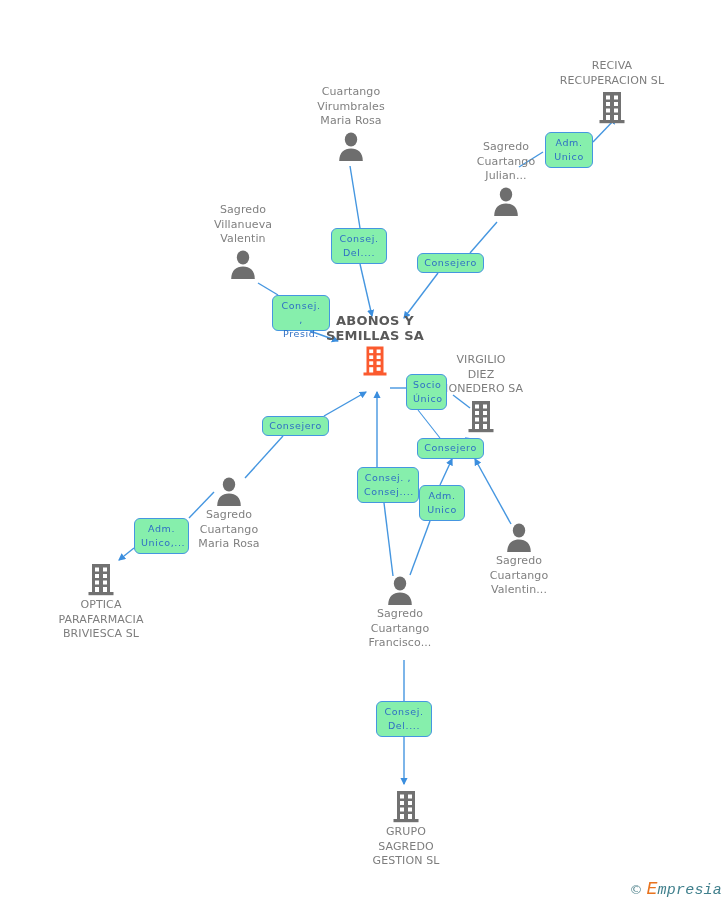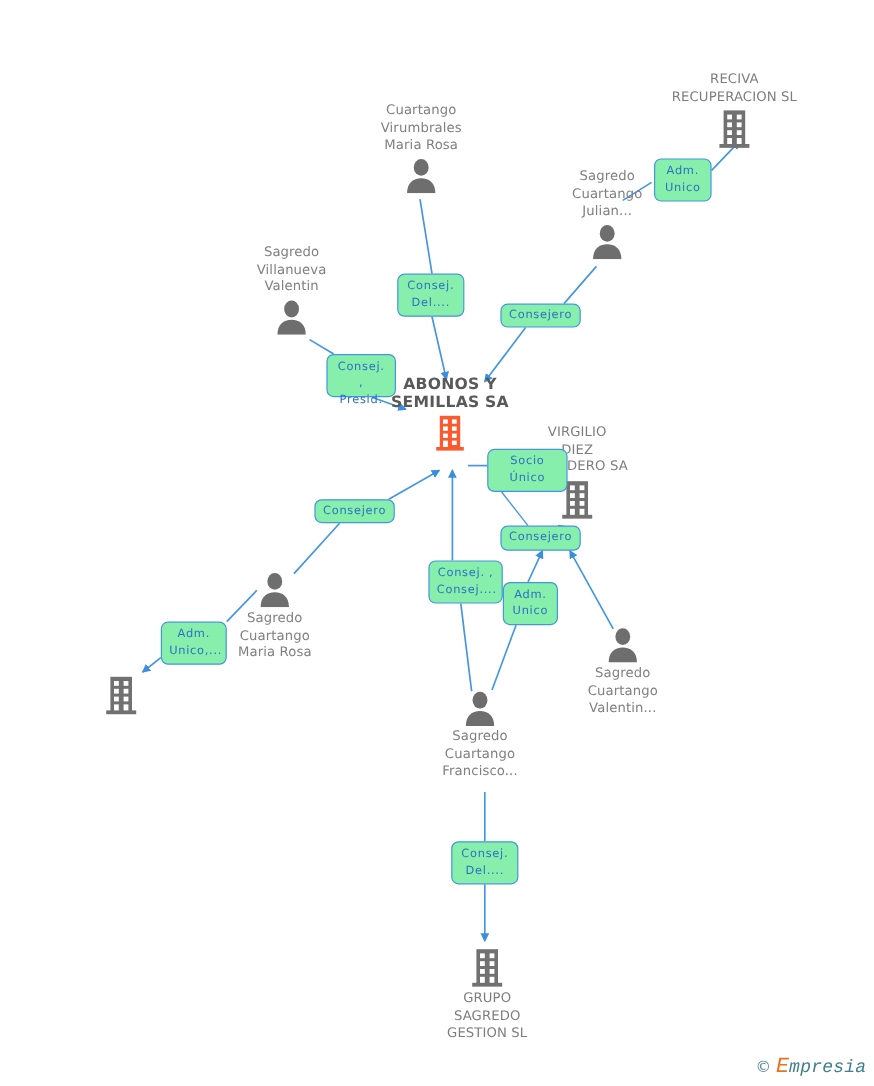--- a/index.html
+++ b/index.html
@@ -276,20 +276,23 @@
             <rect x="17" y="5.5" width="4" height="4"></rect>
           <rect x="9" y="12" width="4" height="4"></rect>
             <rect x="17" y="12" width="4" height="4"></rect>
           <rect x="9" y="18.5" width="4" height="4"></rect>
             <rect x="17" y="18.5" width="4" height="4"></rect>
           <rect x="9" y="25" width="4" height="5"></rect>
             <rect x="17" y="25" width="4" height="5"></rect>
         </g>
       </svg>
     </span>
+    <span class="caption">OPTICA
+PARAFARMACIA
+BRIVIESCA  SL</span>
   </div>
 
   <div class="node person caption-below" style="left:519px; top:522px;">
     <span class="glyph">
       <svg width="30" height="30" viewBox="0 0 30 30" xmlns="http://www.w3.org/2000/svg">
         <ellipse cx="15" cy="8.5" rx="6.2" ry="7" fill="#6e6e6e"></ellipse>
         <path d="M3.2 30 C3.2 21.5 8.2 17.5 15 17.5 C21.8 17.5 26.8 21.5 26.8 30 Z" fill="#6e6e6e"></path>
       </svg>
     </span>
     <span class="caption">Sagredo
@@ -335,21 +338,21 @@
 Unico</div>
 
   <div class="edge-label" style="left:331px; top:228px; width:56px; height:36px;">Consej.
 Del....</div>
 
   <div class="edge-label" style="left:417px; top:253px; width:67px; height:20px; line-height:13px; padding:2px 4px;">Consejero</div>
 
   <div class="edge-label" style="left:272px; top:295px; width:58px; height:36px;">Consej. ,
 Presid.</div>
 
-  <div class="edge-label" style="left:406px; top:374px; width:67px; height:36px;">Socio
+  <div class="edge-label" style="left:406px; top:374px; width:41px; height:36px;">Socio
 Único</div>
 
   <div class="edge-label" style="left:262px; top:416px; width:67px; height:20px; line-height:13px; padding:2px 4px;">Consejero</div>
 
   <div class="edge-label" style="left:417px; top:438px; width:67px; height:21px; line-height:14px; padding:2px 4px;">Consejero</div>
 
   <div class="edge-label" style="left:357px; top:467px; width:62px; height:36px;">Consej. ,
 Consej....</div>
 
   <div class="edge-label" style="left:419px; top:485px; width:46px; height:36px;">Adm.

